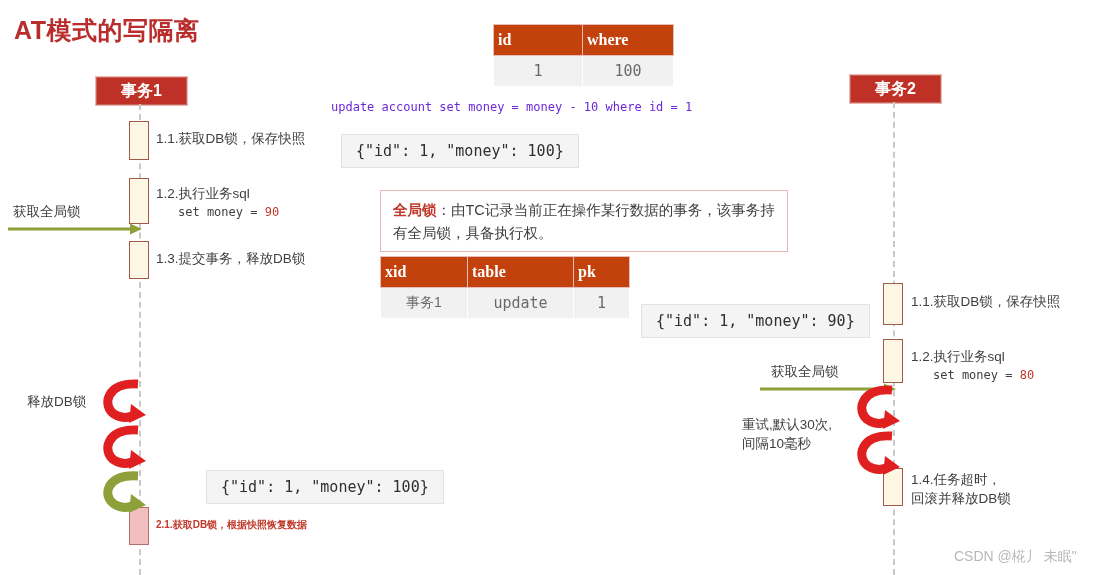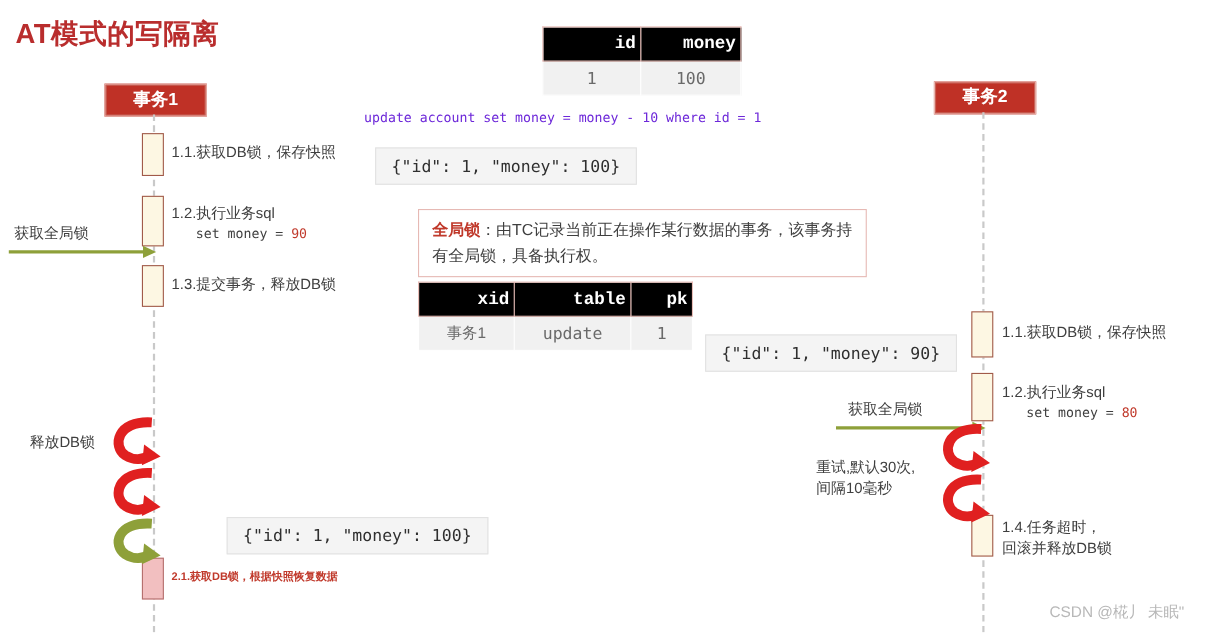--- a/index.html
+++ b/index.html
@@ -99,28 +99,28 @@
     box-sizing: border-box;
   }
 
   
   table.data-table {
     border-collapse: collapse;
     background: #f3f3f3;
     table-layout: fixed;
   }
   table.data-table th {
-    background: #000000;
+    background: #c2410c;
     color: #ffffff;
-    font-family: Liberation Mono, monospace;
+    font-family: Liberation Serif, serif;
     font-size: 16px;
     font-weight: bold;
     padding: 6px 4px;
     border: 1px solid #e9bdb7;
-    text-align: right;
+    text-align: left;
   }
   table.data-table td {
     background: #f1f1f1;
     color: #6a6a6a;
     font-family: "DejaVu Sans Mono", "Liberation Mono", monospace;
     font-size: 15px;
     padding: 6px 4px;
     border: 1px solid #ffffff;
     text-align: center;
   }
@@ -158,21 +158,21 @@
 
 <div id="canvas">
 
   <div class="abs" id="page-title">AT模式的写隔离</div>
 
   <div class="abs" style="left:493px; top:24px;">
     <table class="data-table">
       <thead>
         <tr>
           <th style="width:80px;">id</th>
-          <th style="width:82px;">money</th>
+          <th style="width:82px;">where</th>
         </tr>
       </thead>
       <tbody>
         <tr>
           <td>1</td>
           <td>100</td>
         </tr>
       </tbody>
     </table>
   </div>

